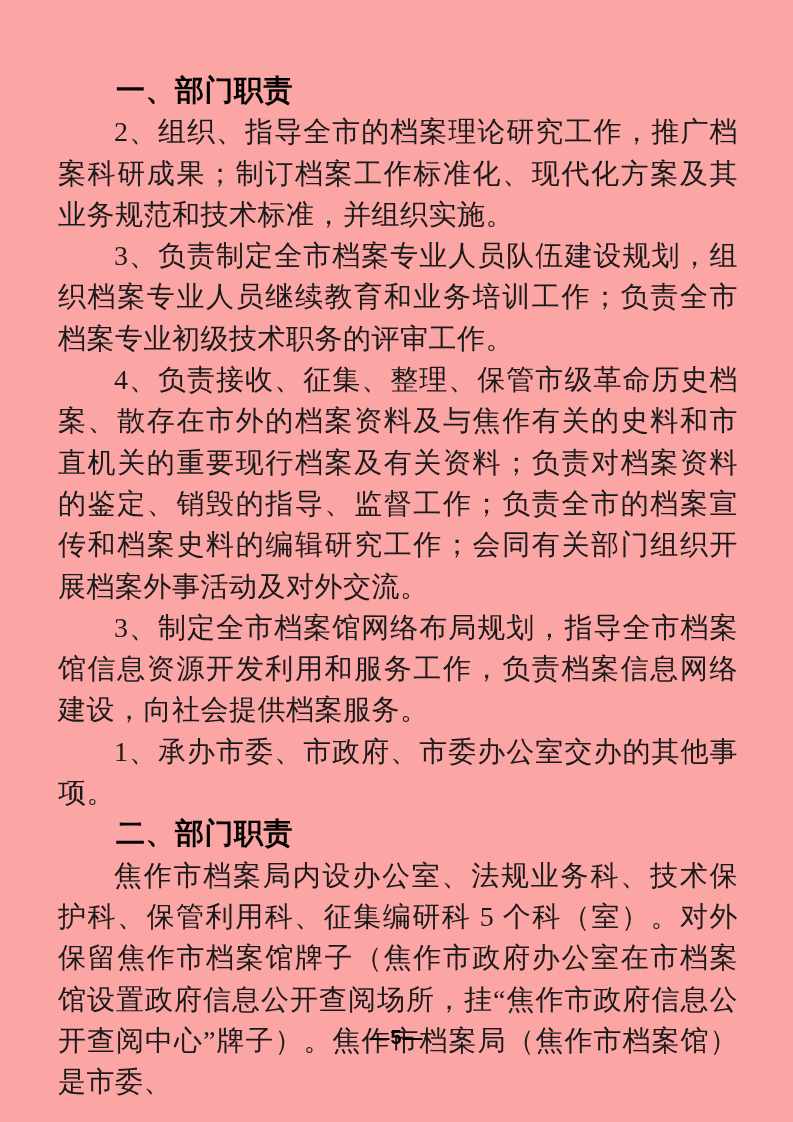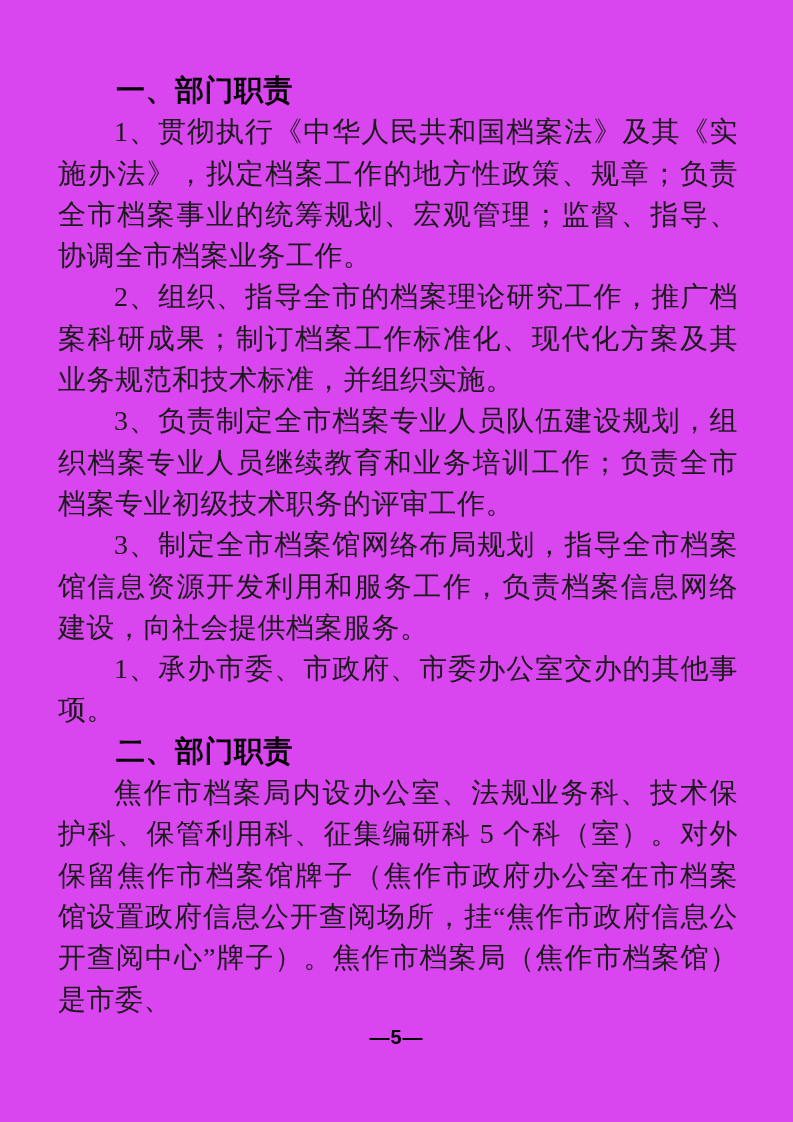--- a/index.html
+++ b/index.html
@@ -9,21 +9,21 @@
   body {
     width: 793px;
     height: 1122px;
     background: #ffffff;
     font-family: "Liberation Serif", "DejaVu Serif", serif;
   }
   .page {
     position: relative;
     width: 793px;
     height: 1122px;
-    background: #d946ef;
+    background: #fca5a5;
     overflow: hidden;
   }
   .content {
     position: absolute;
     left: 58px;
     top: 70px;
     width: 680px;
   }
   .doc-heading {
     margin: 0;
@@ -59,26 +59,26 @@
   }
 </style>
 </head>
 <body>
 
 <div class="page">
   <div class="content">
 
     <h2 class="doc-heading">一、部门职责</h2>
 
-    <p class="doc-para">1、贯彻执行《中华人民共和国档案法》及其《实施办法》，拟定档案工作的地方性政策、规章；负责全市档案事业的统筹规划、宏观管理；监督、指导、协调全市档案业务工作。</p>
 
     <p class="doc-para">2、组织、指导全市的档案理论研究工作，推广档案科研成果；制订档案工作标准化、现代化方案及其业务规范和技术标准，并组织实施。</p>
 
     <p class="doc-para">3、负责制定全市档案专业人员队伍建设规划，组织档案专业人员继续教育和业务培训工作；负责全市档案专业初级技术职务的评审工作。</p>
 
+    <p class="doc-para">4、负责接收、征集、整理、保管市级革命历史档案、散存在市外的档案资料及与焦作有关的史料和市直机关的重要现行档案及有关资料；负责对档案资料的鉴定、销毁的指导、监督工作；负责全市的档案宣传和档案史料的编辑研究工作；会同有关部门组织开展档案外事活动及对外交流。</p>
 
     <p class="doc-para">3、制定全市档案馆网络布局规划，指导全市档案馆信息资源开发利用和服务工作，负责档案信息网络建设，向社会提供档案服务。</p>
 
     <p class="doc-para">1、承办市委、市政府、市委办公室交办的其他事项。</p>
 
     <h2 class="doc-heading">二、部门职责</h2>
 
     <p class="doc-para">焦作市档案局内设办公室、法规业务科、技术保护科、保管利用科、征集编研科 5 个科（室）。对外保留焦作市档案馆牌子（焦作市政府办公室在市档案馆设置政府信息公开查阅场所，挂“焦作市政府信息公开查阅中心”牌子）。焦作市档案局（焦作市档案馆）是市委、</p>
 
   </div>

